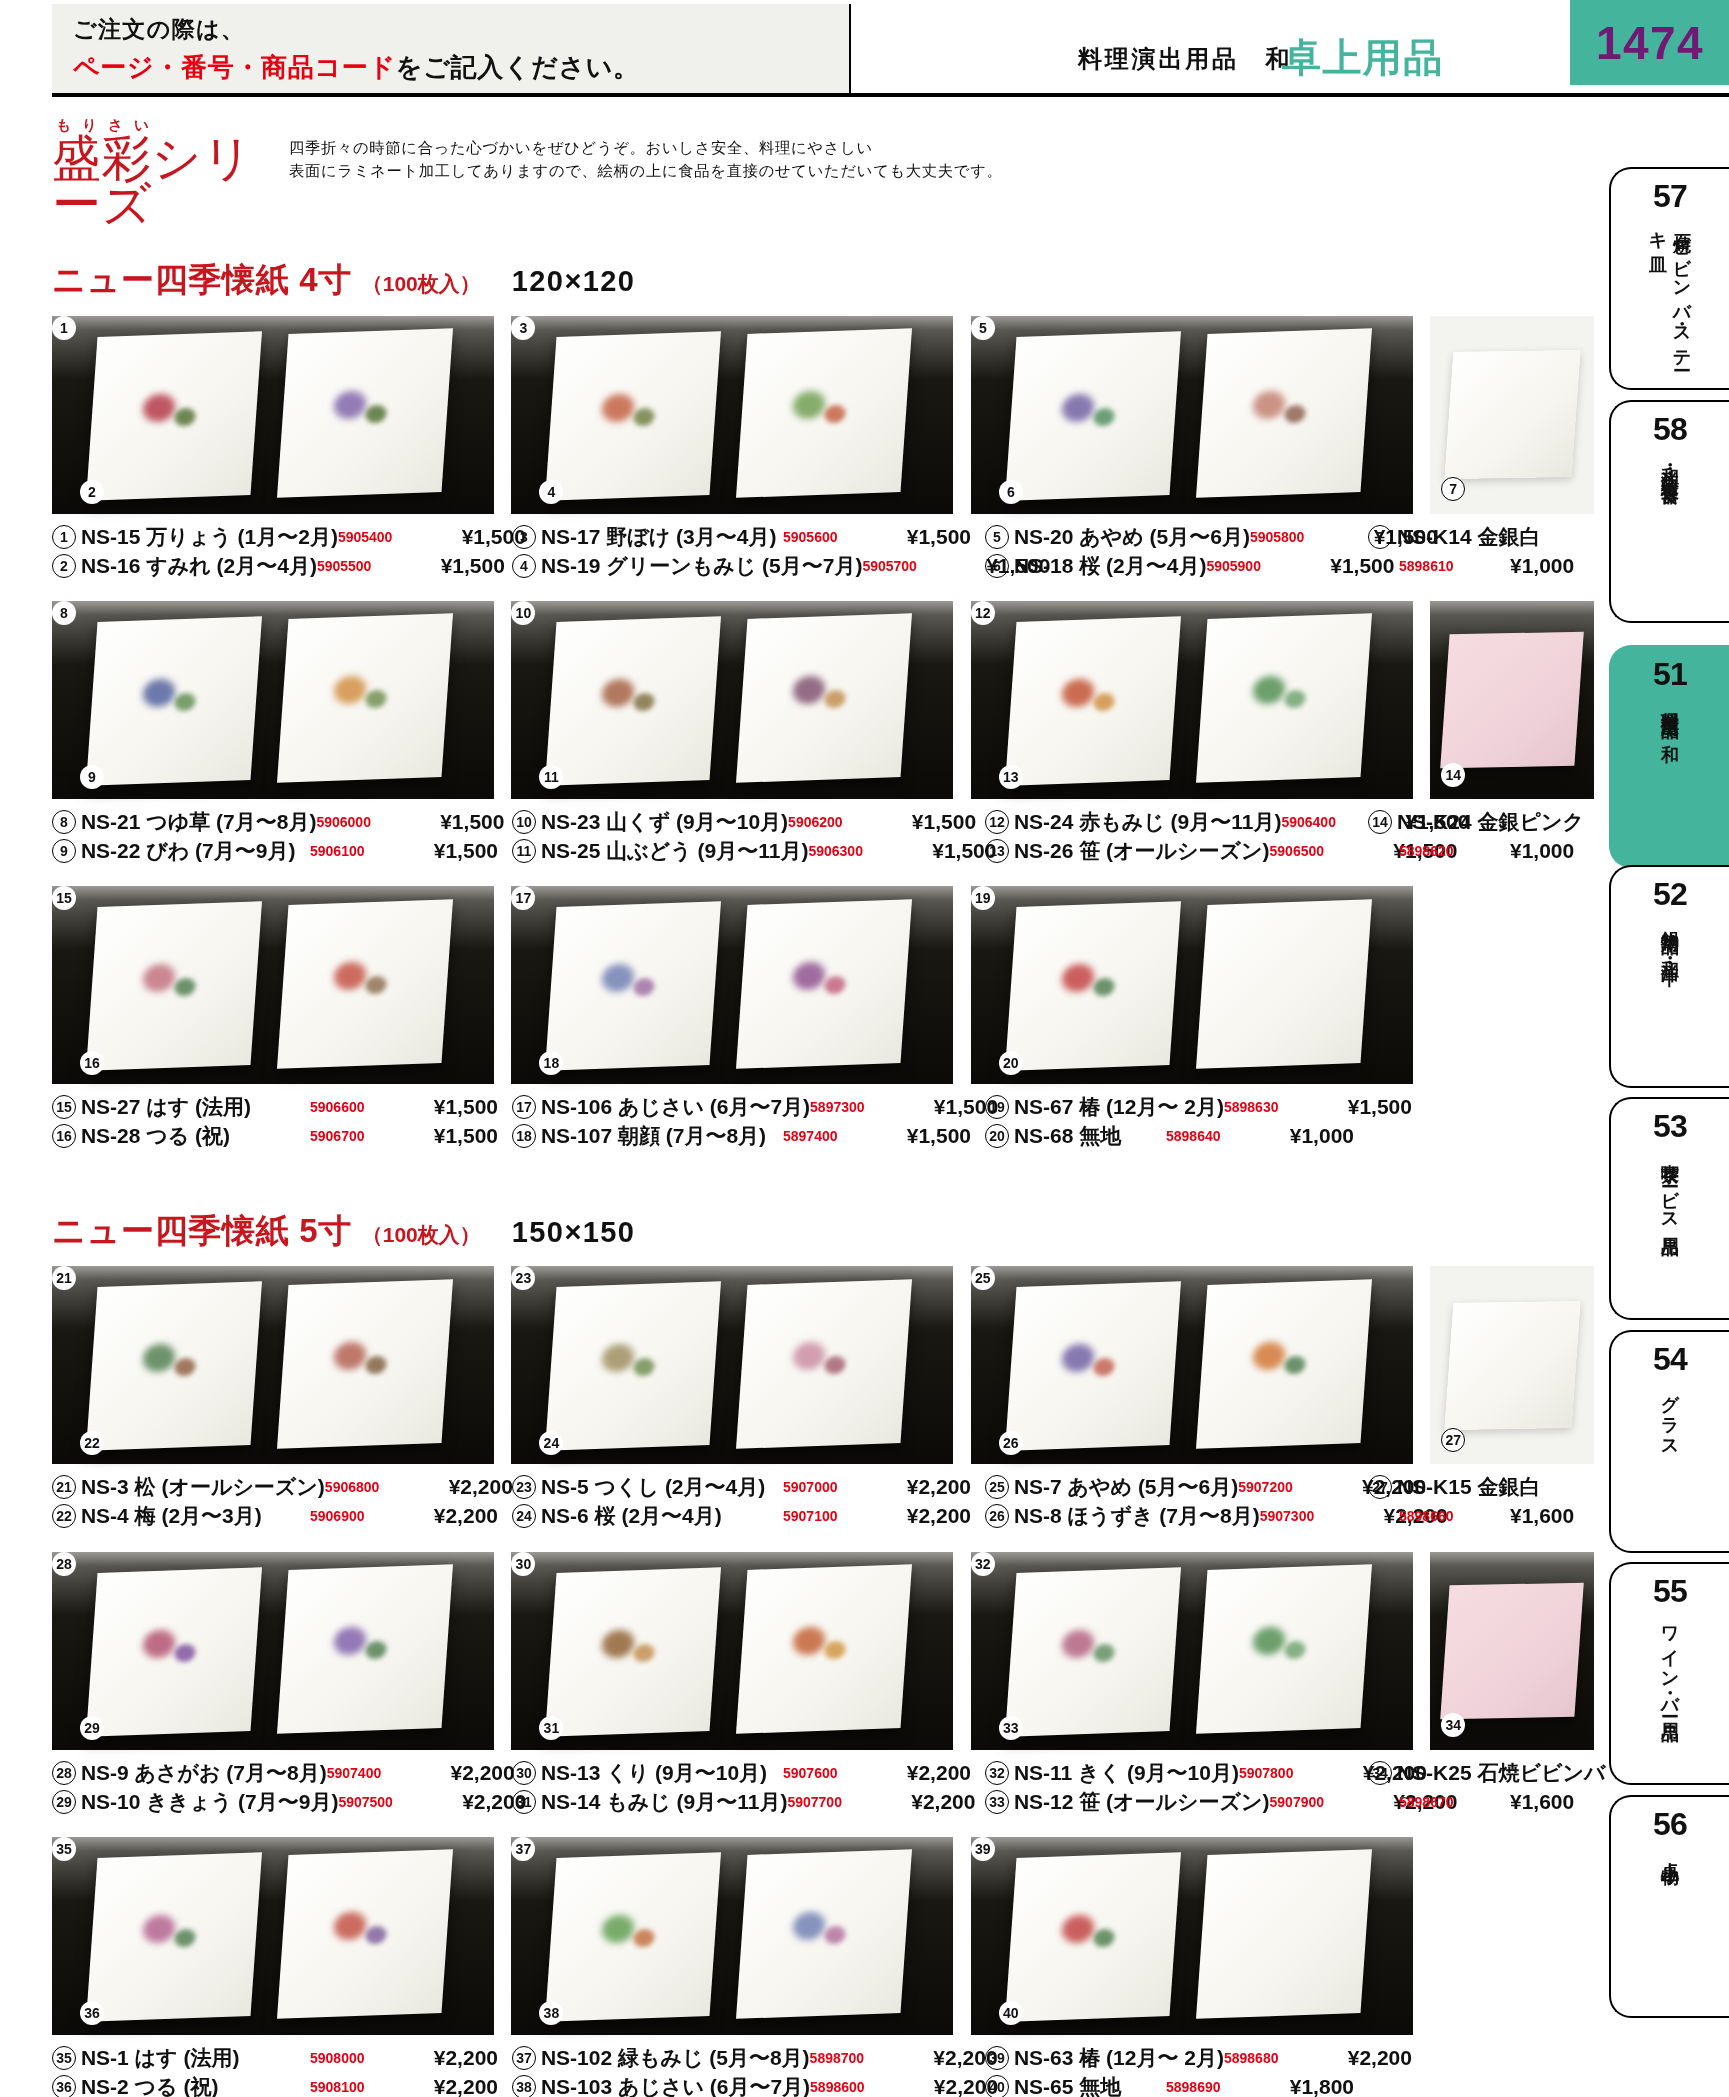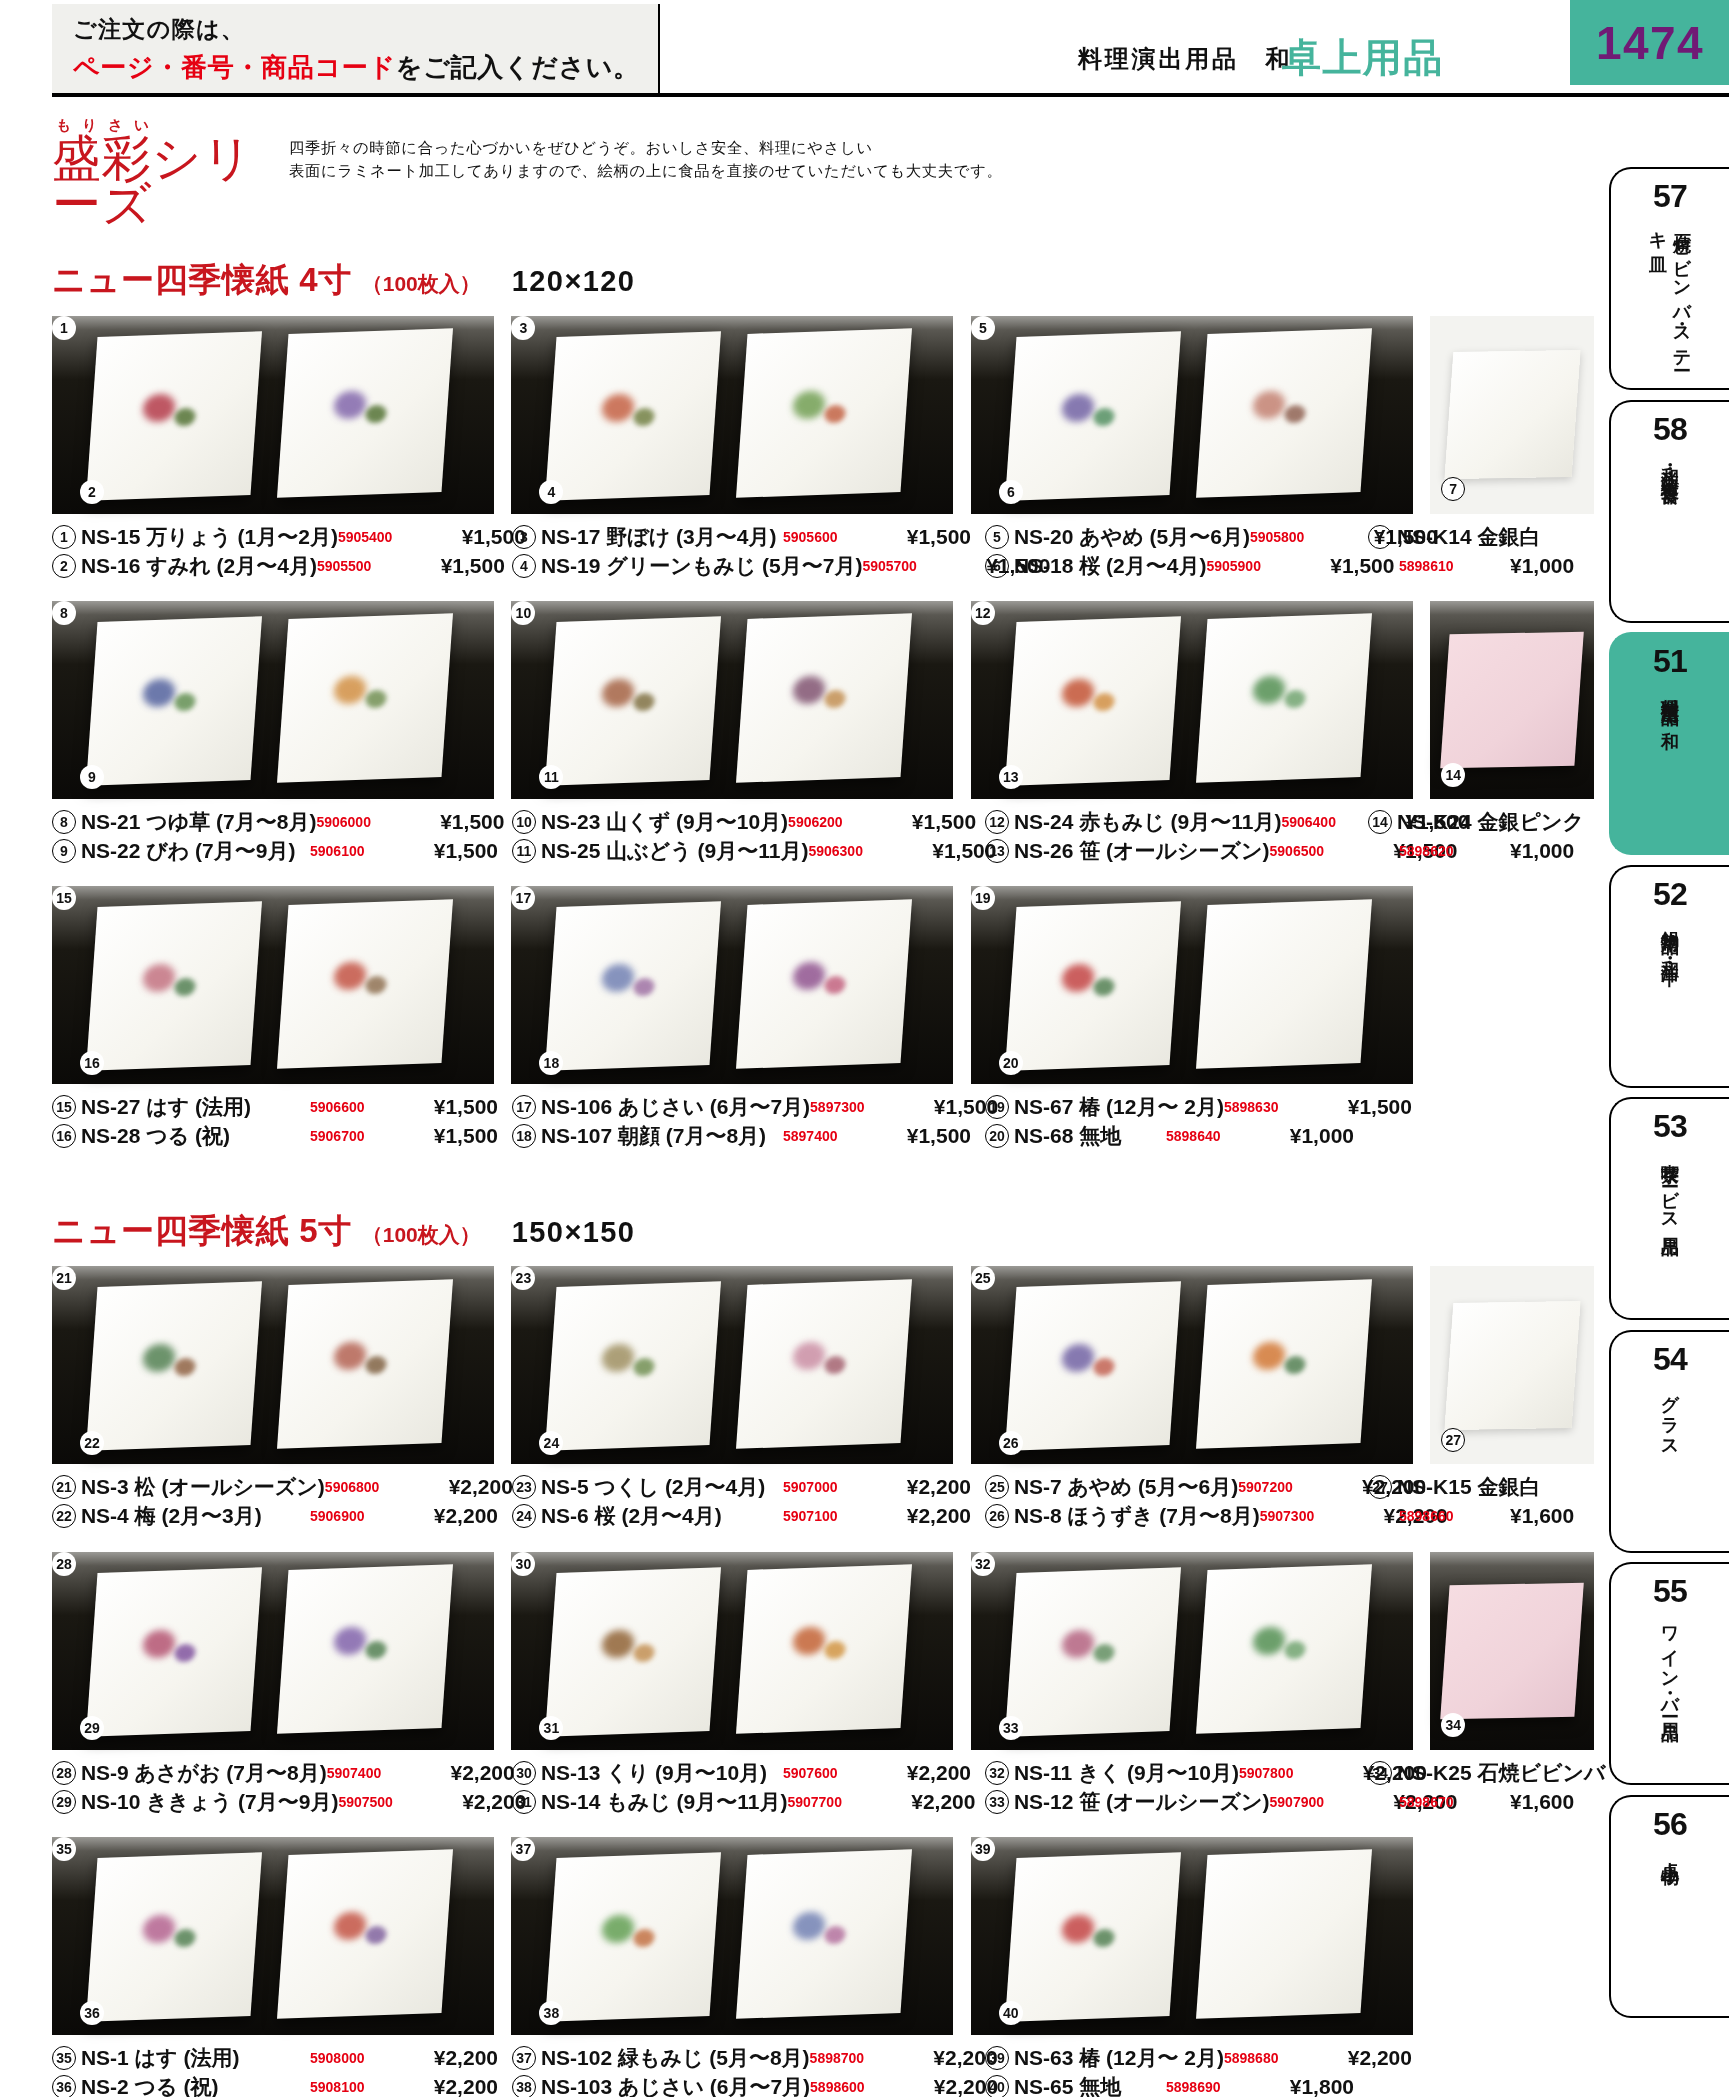--- a/index.html
+++ b/index.html
@@ -8,21 +8,21 @@
     --red-code:#e60012;
   }
   *{box-sizing:border-box;margin:0;padding:0;}
   html,body{background:#fff;}
   body{
     width:1730px;height:2097px;position:relative;overflow:hidden;
     font-family:"Liberation Sans","DejaVu Sans",sans-serif;color:#111;
   }
   .main{position:absolute;left:52px;top:0;width:1542px;}
   
-  .order-note{margin-top:4.2px;width:608px;height:89px;background:#f0f0ed;
+  .order-note{margin-top:4.2px;width:799px;height:89px;background:#f0f0ed;
     border-right:2.1px solid #000;padding:9.7px 0 0 21px;}
   .on-l1{font-size:23px;font-weight:bold;letter-spacing:1.4px;}
   .on-l2{font-size:26px;font-weight:bold;margin-top:5.6px;letter-spacing:0.7px;}
   .on-l2 .red{color:var(--red-code);}
   .top-rule{width:1678px;height:3.5px;background:#000;}
   .cat-small{position:absolute;left:1078px;top:43px;font-size:24px;font-weight:bold;letter-spacing:2.8px;}
   .cat-large{position:absolute;left:1282px;top:31px;font-size:39px;font-weight:800;color:var(--teal);letter-spacing:1.4px;}
   .page-box{position:absolute;left:1570px;top:0;width:160px;height:85px;background:var(--teal);
     display:flex;align-items:center;justify-content:center;}
   .page-box span{color:#701a75;font-size:46px;font-weight:800;letter-spacing:1.4px;}
@@ -73,21 +73,21 @@
   .l-name{font-size:21px;font-weight:bold;letter-spacing:0;white-space:nowrap;flex:1;}
   .l-code{width:106px;flex:none;color:var(--red-code);font-size:14px;font-weight:bold;}
   .l-price{width:82px;flex:none;text-align:right;font-size:21px;font-weight:bold;}
   .listing.stacked2{padding-left:31px;}
   .listing.stacked2 .l-code{width:111px;margin-left:0;}
   .listing.stacked2 .l-price{text-align:left;}
   
   .tab{position:absolute;left:1609px;width:120px;height:223px;background:#fff;
     border:2.1px solid #000;border-right:none;border-radius:22px 0 0 22px;
     display:flex;flex-direction:column;align-items:center;padding-top:11px;}
-  .tab.active{background:var(--teal);border-color:var(--teal);}
+  .tab.active{background:var(--teal);border-color:var(--teal);margin-top:13px;}
   .tab-num{font-size:32px;font-weight:800;letter-spacing:-0.7px;line-height:33px;}
   .tab-label{writing-mode:vertical-rl;text-orientation:mixed;font-size:18px;font-weight:bold;
     letter-spacing:2.1px;line-height:24px;margin-top:5.6px;max-height:164px;}
 </style>
 </head>
 <body>
 
 <div class="cat-small">料理演出用品　和</div>
 <div class="cat-large">卓上用品</div>
 <div class="page-box">

